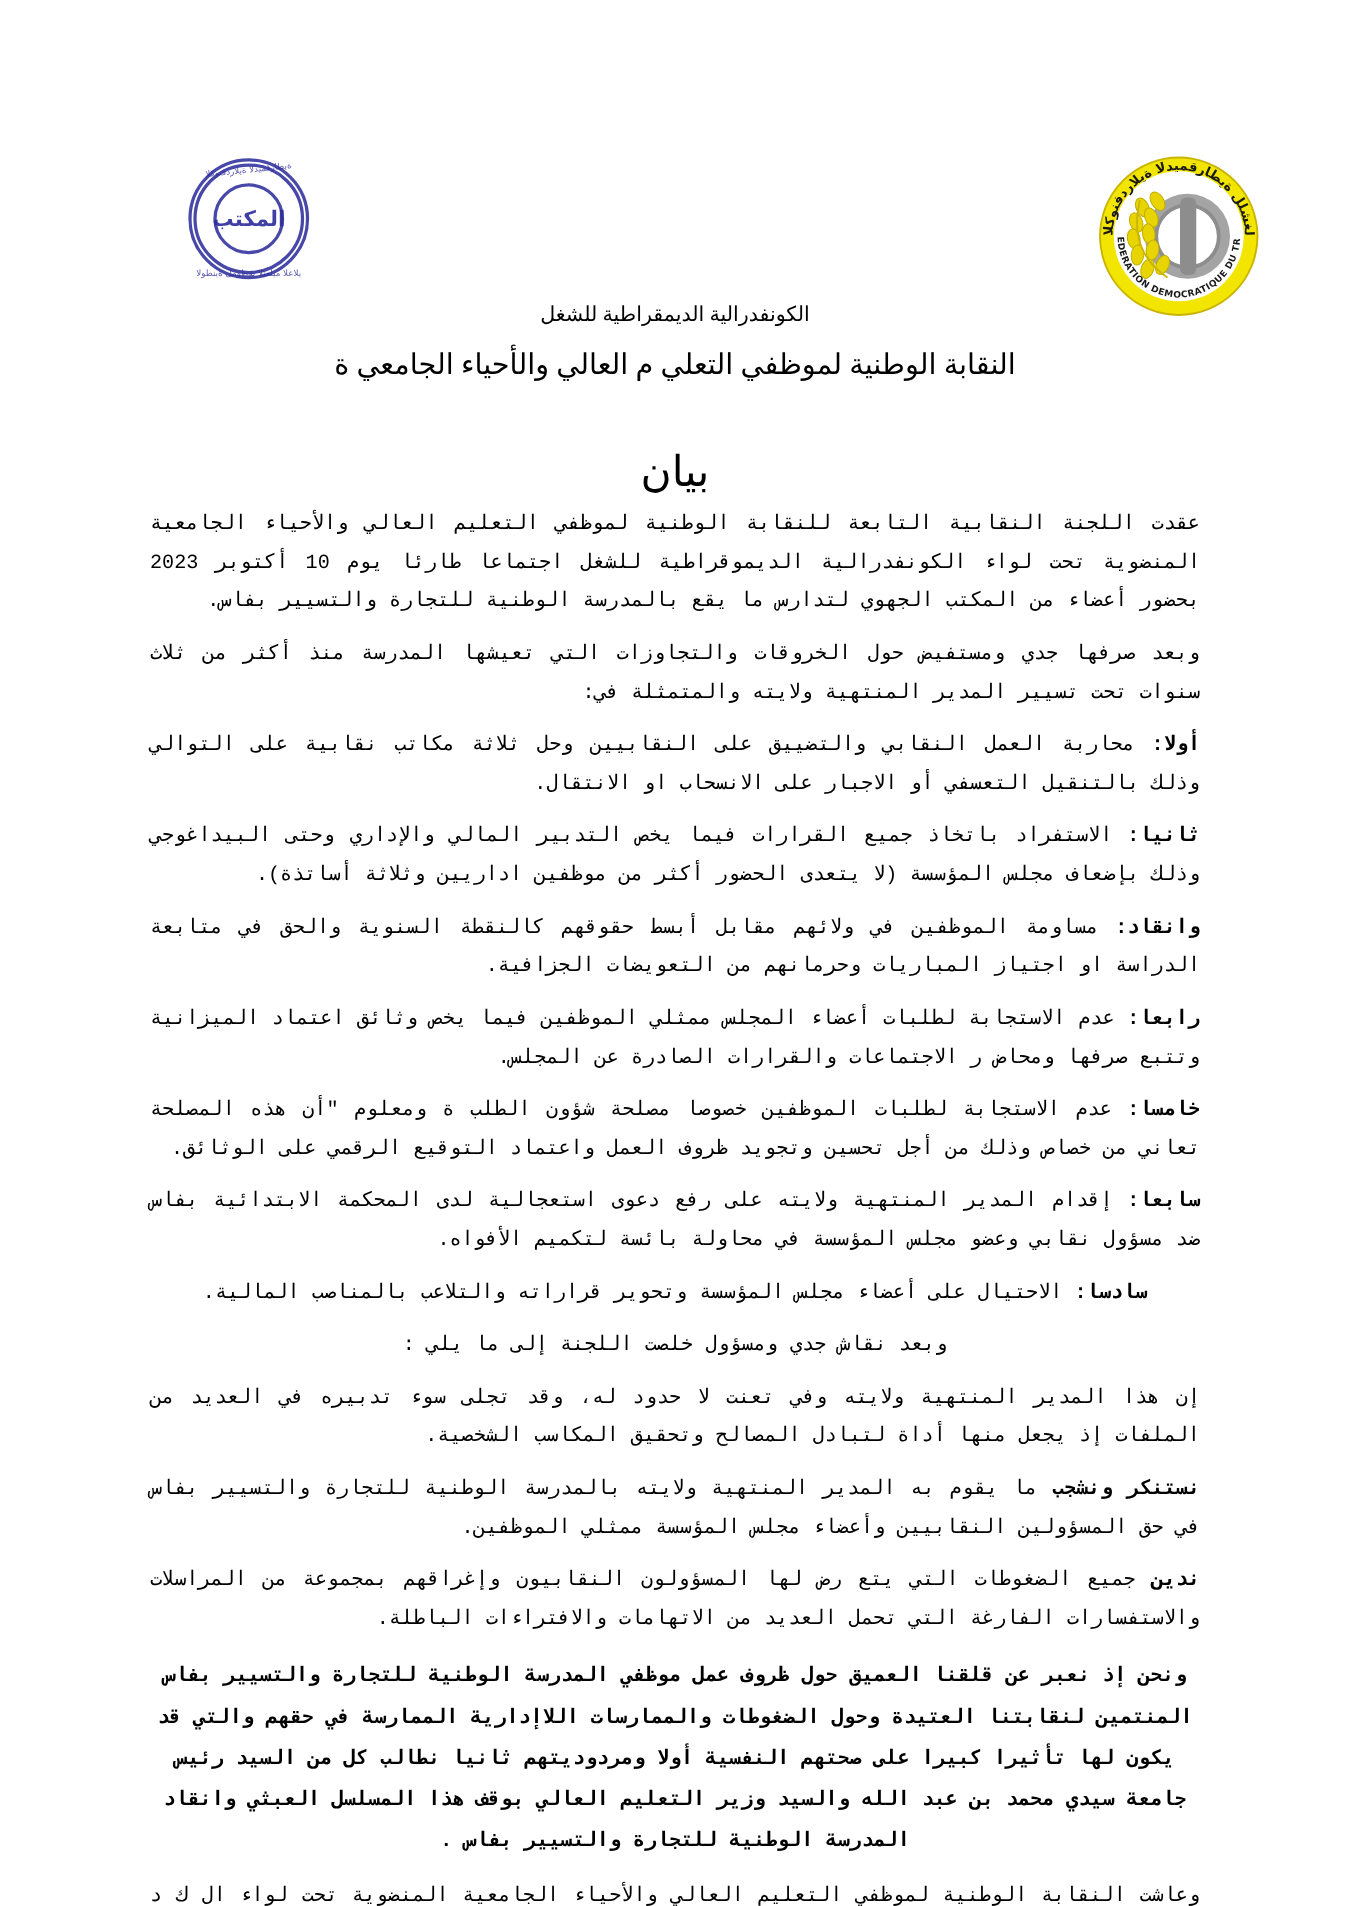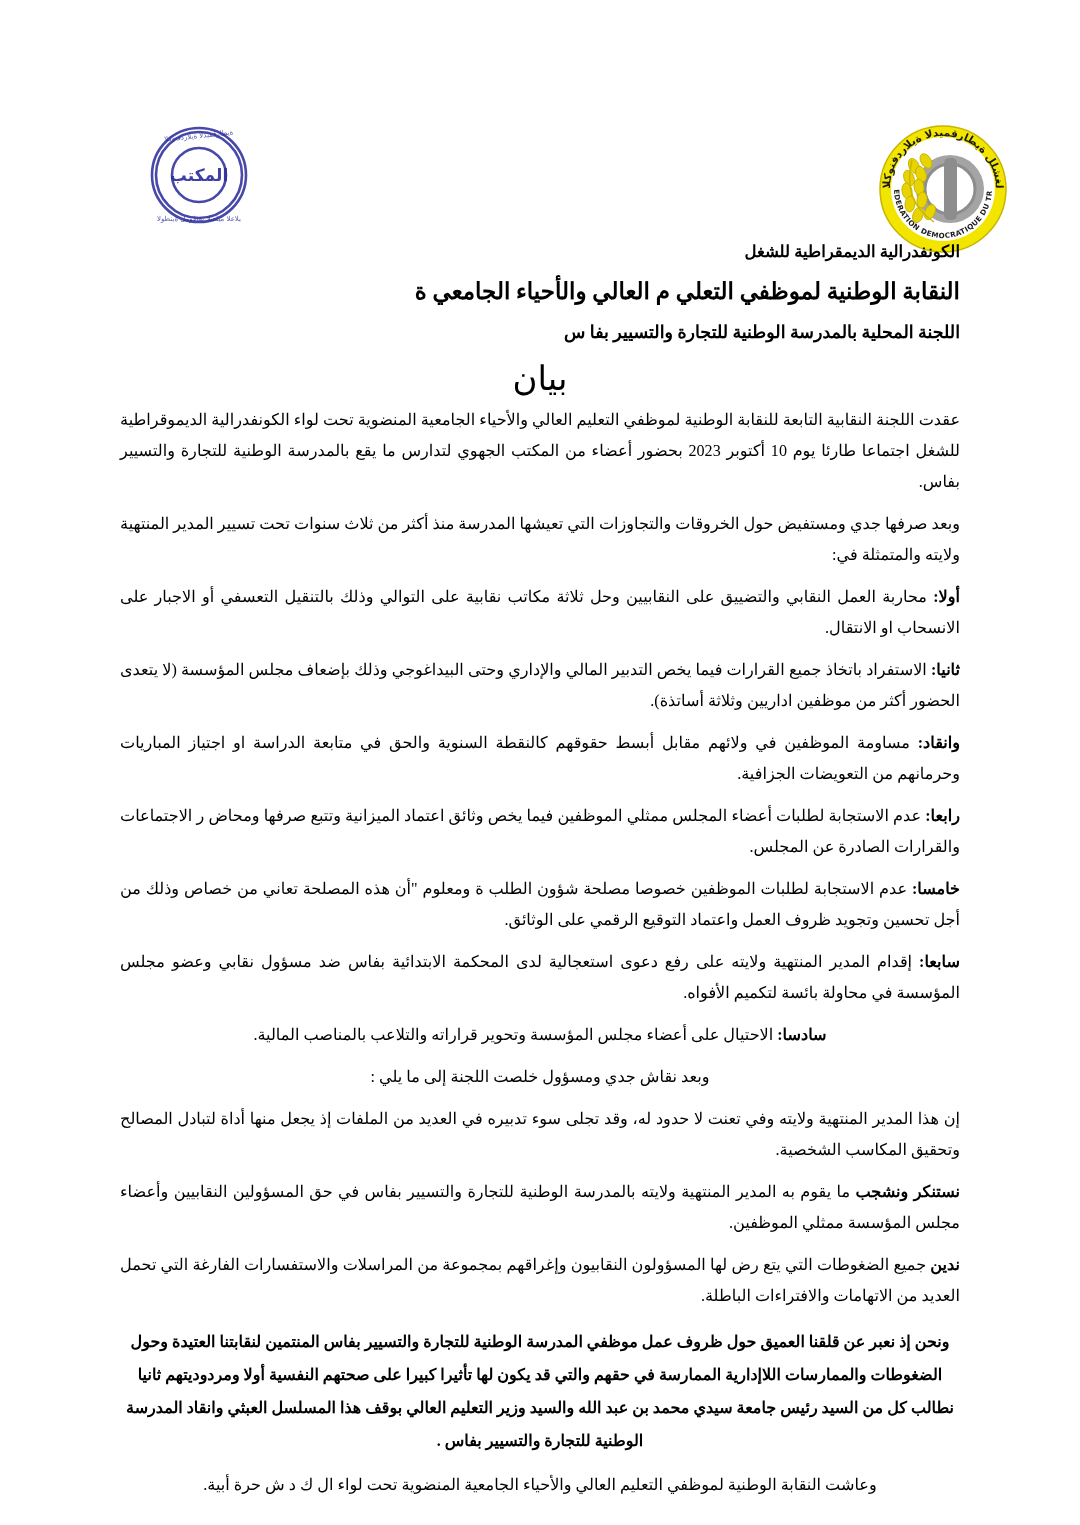--- a/index.html
+++ b/index.html
@@ -52,26 +52,25 @@
 
   
   .header-block {
     position: absolute;
     top: 232px;
     right: 120px;
     width: 840px;
     text-align: center;
   }
   .header-line {
-    font-weight: bold;
+    font-weight: normal;
     font-size: 17.5px;
     line-height: 40px;
     white-space: nowrap;
     letter-spacing: 0.2px;
-    text-align: right;
   }
   .header-line.l1 { font-size: 16.5px; }
   .header-line.l2 { font-size: 23px; }
   .header-line.l3 { font-size: 17.5px; }
 
   
   .doc-title {
     position: absolute;
     top: 358px;
     right: 120px;
@@ -90,20 +89,21 @@
     right: 120px;
     width: 840px;
   }
   p.para {
     margin: 0 0 11px 0;
     font-size: 16.1px;
     line-height: 31px;
     text-align: justify;
     text-align-last: right;
     direction: rtl;
+    font-family: Liberation Mono, monospace;
   }
   p.para.bold-block {
     font-weight: bold;
     text-align: center;
     text-align-last: center;
     line-height: 33px;
     font-size: 16px;
     margin-top: 14px;
     margin-bottom: 12px;
   }
@@ -182,21 +182,20 @@
         <text font-family="'DejaVu Sans', sans-serif" font-size="7.2" font-weight="bold" fill="#1a1a1a" letter-spacing="0.4">
           <textPath href="#arcBot" startOffset="50%" text-anchor="middle">CONFEDERATION DEMOCRATIQUE DU TRAVAIL</textPath>
         </text>
       </svg>
     </div>
   </div>
 
   <div class="header-block">
     <div class="header-line l1">الكونفدرالية الديمقراطية للشغل</div>
     <div class="header-line l2">النقابة الوطنية لموظفي التعلي م العالي والأحياء الجامعي ة</div>
-    <div class="header-line l3">اللجنة المحلية بالمدرسة الوطنية للتجارة والتسيير بفا س</div>
   </div>
 
   <div class="doc-title">بيان</div>
 
   <div class="body-block">
 
     <p class="para">عقدت اللجنة النقابية التابعة للنقابة الوطنية لموظفي التعليم العالي والأحياء الجامعية المنضوية تحت لواء الكونفدرالية الديموقراطية للشغل اجتماعا طارئا يوم 10 أكتوبر 2023 بحضور أعضاء من المكتب الجهوي لتدارس ما يقع بالمدرسة  الوطنية للتجارة والتسيير بفاس.</p>
 
     <p class="para">وبعد صرفها جدي ومستفيض حول الخروقات والتجاوزات التي تعيشها المدرسة منذ أكثر من ثلاث سنوات تحت تسيير المدير المنتهية ولايته والمتمثلة في:</p>
 

